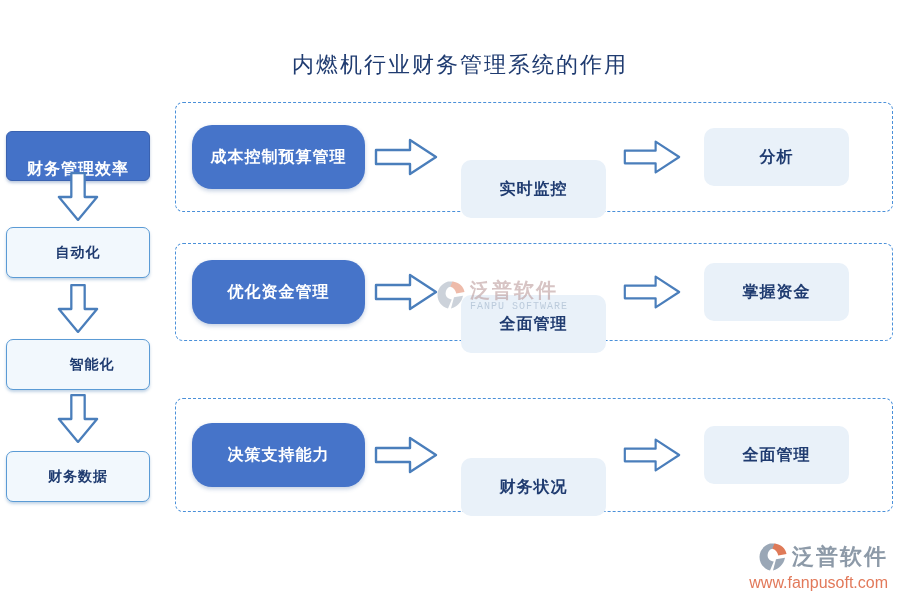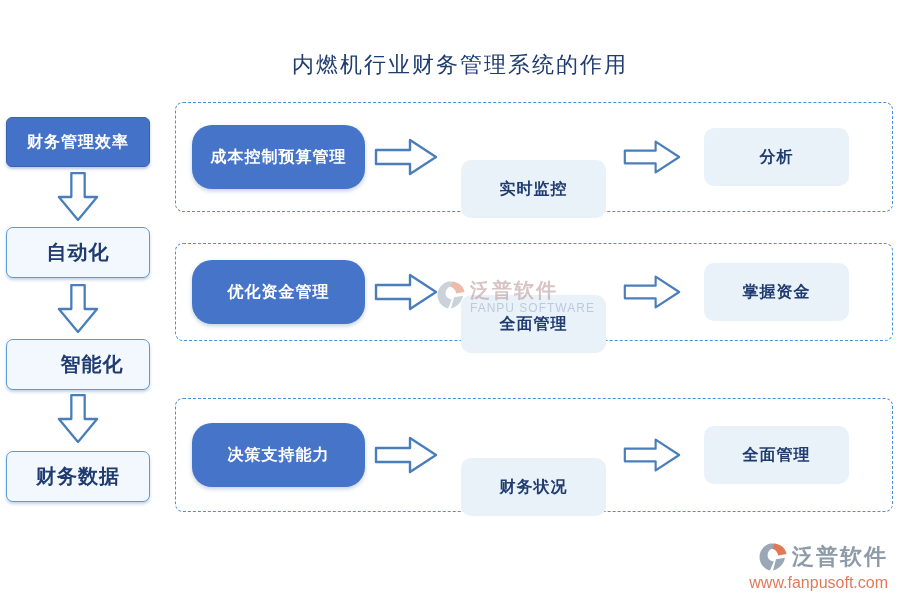--- a/index.html
+++ b/index.html
@@ -34,21 +34,21 @@
     box-shadow: 0 2px 3px rgba(60,100,160,0.35);
     letter-spacing: 1px;
   }
   .side-box {
     position: absolute;
     left: 6px; width: 144px; height: 51px;
     background: #f2f8fd;
     border: 1px solid #5b9bd5;
     border-radius: 7px;
     color: #1f3b70;
-    font-size: 20px;
+    font-size: 14px;
     font-weight: 700;
     display: flex; align-items: center; justify-content: center;
     box-shadow: 0 2px 3px rgba(120,160,200,0.45);
     letter-spacing: 1px;
   }
   .v-arrow { position: absolute; left: 57px; width: 42px; height: 50px; }
   
   .proc-row {
     position: absolute;
     left: 175px; width: 718px;
@@ -95,23 +95,23 @@
     pointer-events: none;
   }
   .watermark .wm-text-wrap { margin-left: 4px; }
   .watermark .wm-name {
     font-size: 20px; font-weight: 700;
     color: #b08a8a;
     letter-spacing: 2px;
     line-height: 22px;
   }
   .watermark .wm-sub {
-    font-size: 12px;
+    font-size: 10px;
     color: #8fa6bf;
-    font-family: Liberation Sans, sans-serif;
+    font-family: Liberation Mono, monospace;
     letter-spacing: 1px;
   }
   
   .brand {
     position: absolute;
     right: 12px; bottom: 8px;
     text-align: right;
   }
   .brand .brand-top { display: flex; align-items: center; justify-content: flex-end; }
   .brand .brand-name {
@@ -127,21 +127,21 @@
     margin-top: 1px;
   }
 </style>
 </head>
 <body>
 
 <div class="stage">
 
   <div class="page-title">内燃机行业财务管理系统的作用</div>
 
-  <div class="side-btn" style="top:117px;">
+  <div class="side-btn" style="top:131px;align-items:flex-end;">
     <span>财务管理效率</span>
   </div>
 
   <svg class="v-arrow" style="top:172px;" viewBox="0 0 44 52">
     <path d="M15 1 H29 V26 H42 L22 50 L2 26 H15 Z" fill="#ffffff" stroke="#4a7ebb" stroke-width="2.4" stroke-linejoin="round"></path>
   </svg>
 
   <div class="side-box" style="top:227px;">
     <span>自动化</span>
   </div>

